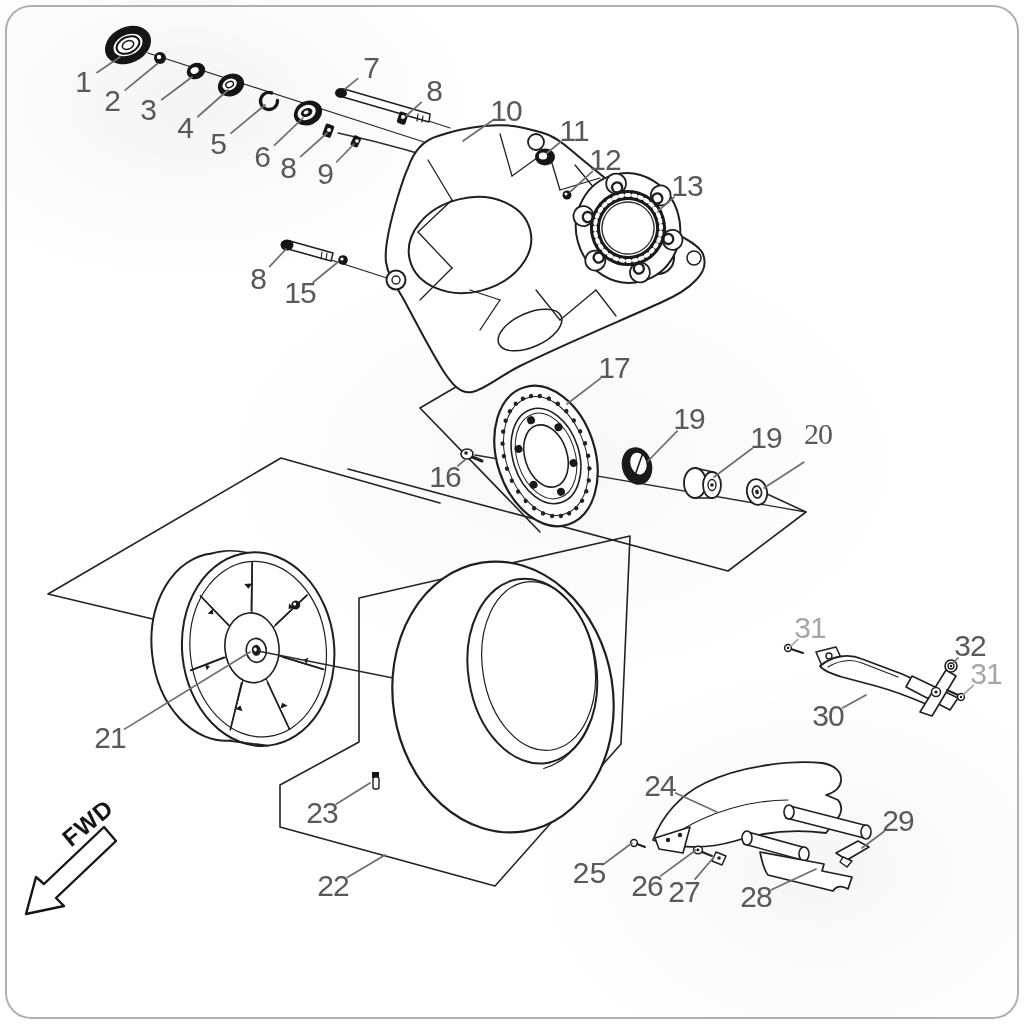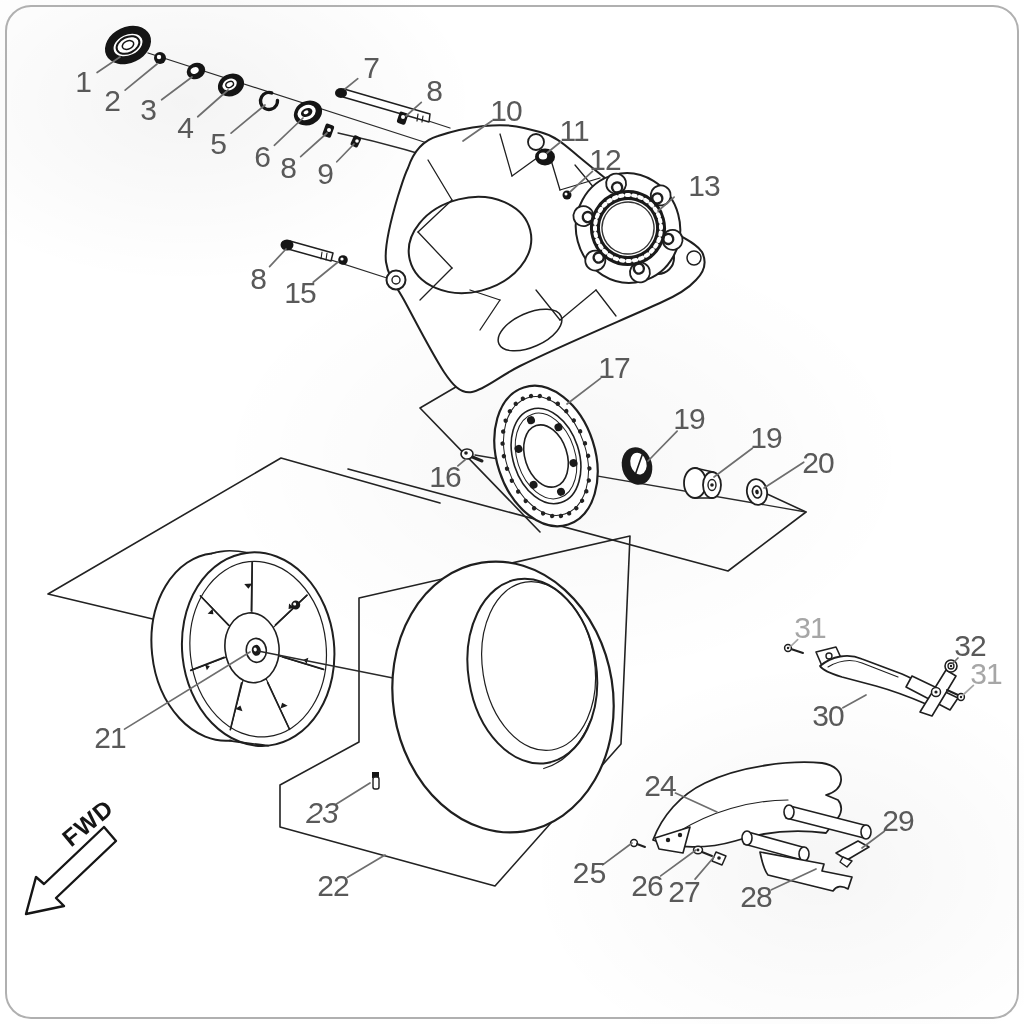--- a/index.html
+++ b/index.html
@@ -421,31 +421,31 @@
       <div class="callout" style="left: 185px; top: 128px;">4</div>
       <div class="callout" style="left: 218px; top: 144px;">5</div>
       <div class="callout" style="left: 262px; top: 157px;">6</div>
       <div class="callout" style="left: 371px; top: 68px;">7</div>
       <div class="callout" style="left: 434px; top: 91px;">8</div>
       <div class="callout" style="left: 288px; top: 168px;">8</div>
       <div class="callout" style="left: 325px; top: 174px;">9</div>
       <div class="callout" style="left: 506px; top: 111px; text-align: center;">10</div>
       <div class="callout" style="left: 574px; top: 131px;">11</div>
       <div class="callout" style="left: 605px; top: 160px;">12</div>
-      <div class="callout" style="left: 704px; top: 186px; text-align: right;">13</div>
+      <div class="callout" style="left: 687px; top: 186px; text-align: right;">13</div>
       <div class="callout" style="left: 258px; top: 279px;">8</div>
       <div class="callout" style="left: 300px; top: 293px;">15</div>
       <div class="callout" style="left: 445px; top: 477px;">16</div>
       <div class="callout" style="left: 614px; top: 368px;">17</div>
       <div class="callout" style="left: 689px; top: 419px;">19</div>
       <div class="callout" style="left: 766px; top: 438px;">19</div>
-      <div class="callout" style="left: 818px; top: 463px;">20</div>
+      <div class="callout" style="left: 818px; top: 434px; font-family: Liberation Serif, serif;">20</div>
       <div class="callout" style="left: 110px; top: 738px;">21</div>
       <div class="callout" style="left: 333px; top: 886px;">22</div>
-      <div class="callout" style="left: 322px; top: 813px; font-style: italic;">23</div>
+      <div class="callout" style="left: 322px; top: 813px;">23</div>
       <div class="callout" style="left: 660px; top: 786px;">24</div>
       <div class="callout" style="left: 589px; top: 875px; font-family: Liberation Mono, monospace;">25</div>
       <div class="callout" style="left: 647px; top: 886px;">26</div>
       <div class="callout" style="left: 684px; top: 892px; text-align: right;">27</div>
       <div class="callout" style="left: 756px; top: 897px;">28</div>
       <div class="callout" style="left: 898px; top: 821px;">29</div>
       <div class="callout" style="left: 828px; top: 716px;">30</div>
       <div class="callout muted" style="left: 810px; top: 628px;">31</div>
       <div class="callout muted" style="left: 986px; top: 674px;">31</div>
       <div class="callout" style="left: 970px; top: 646px; text-align: center;">32</div>

